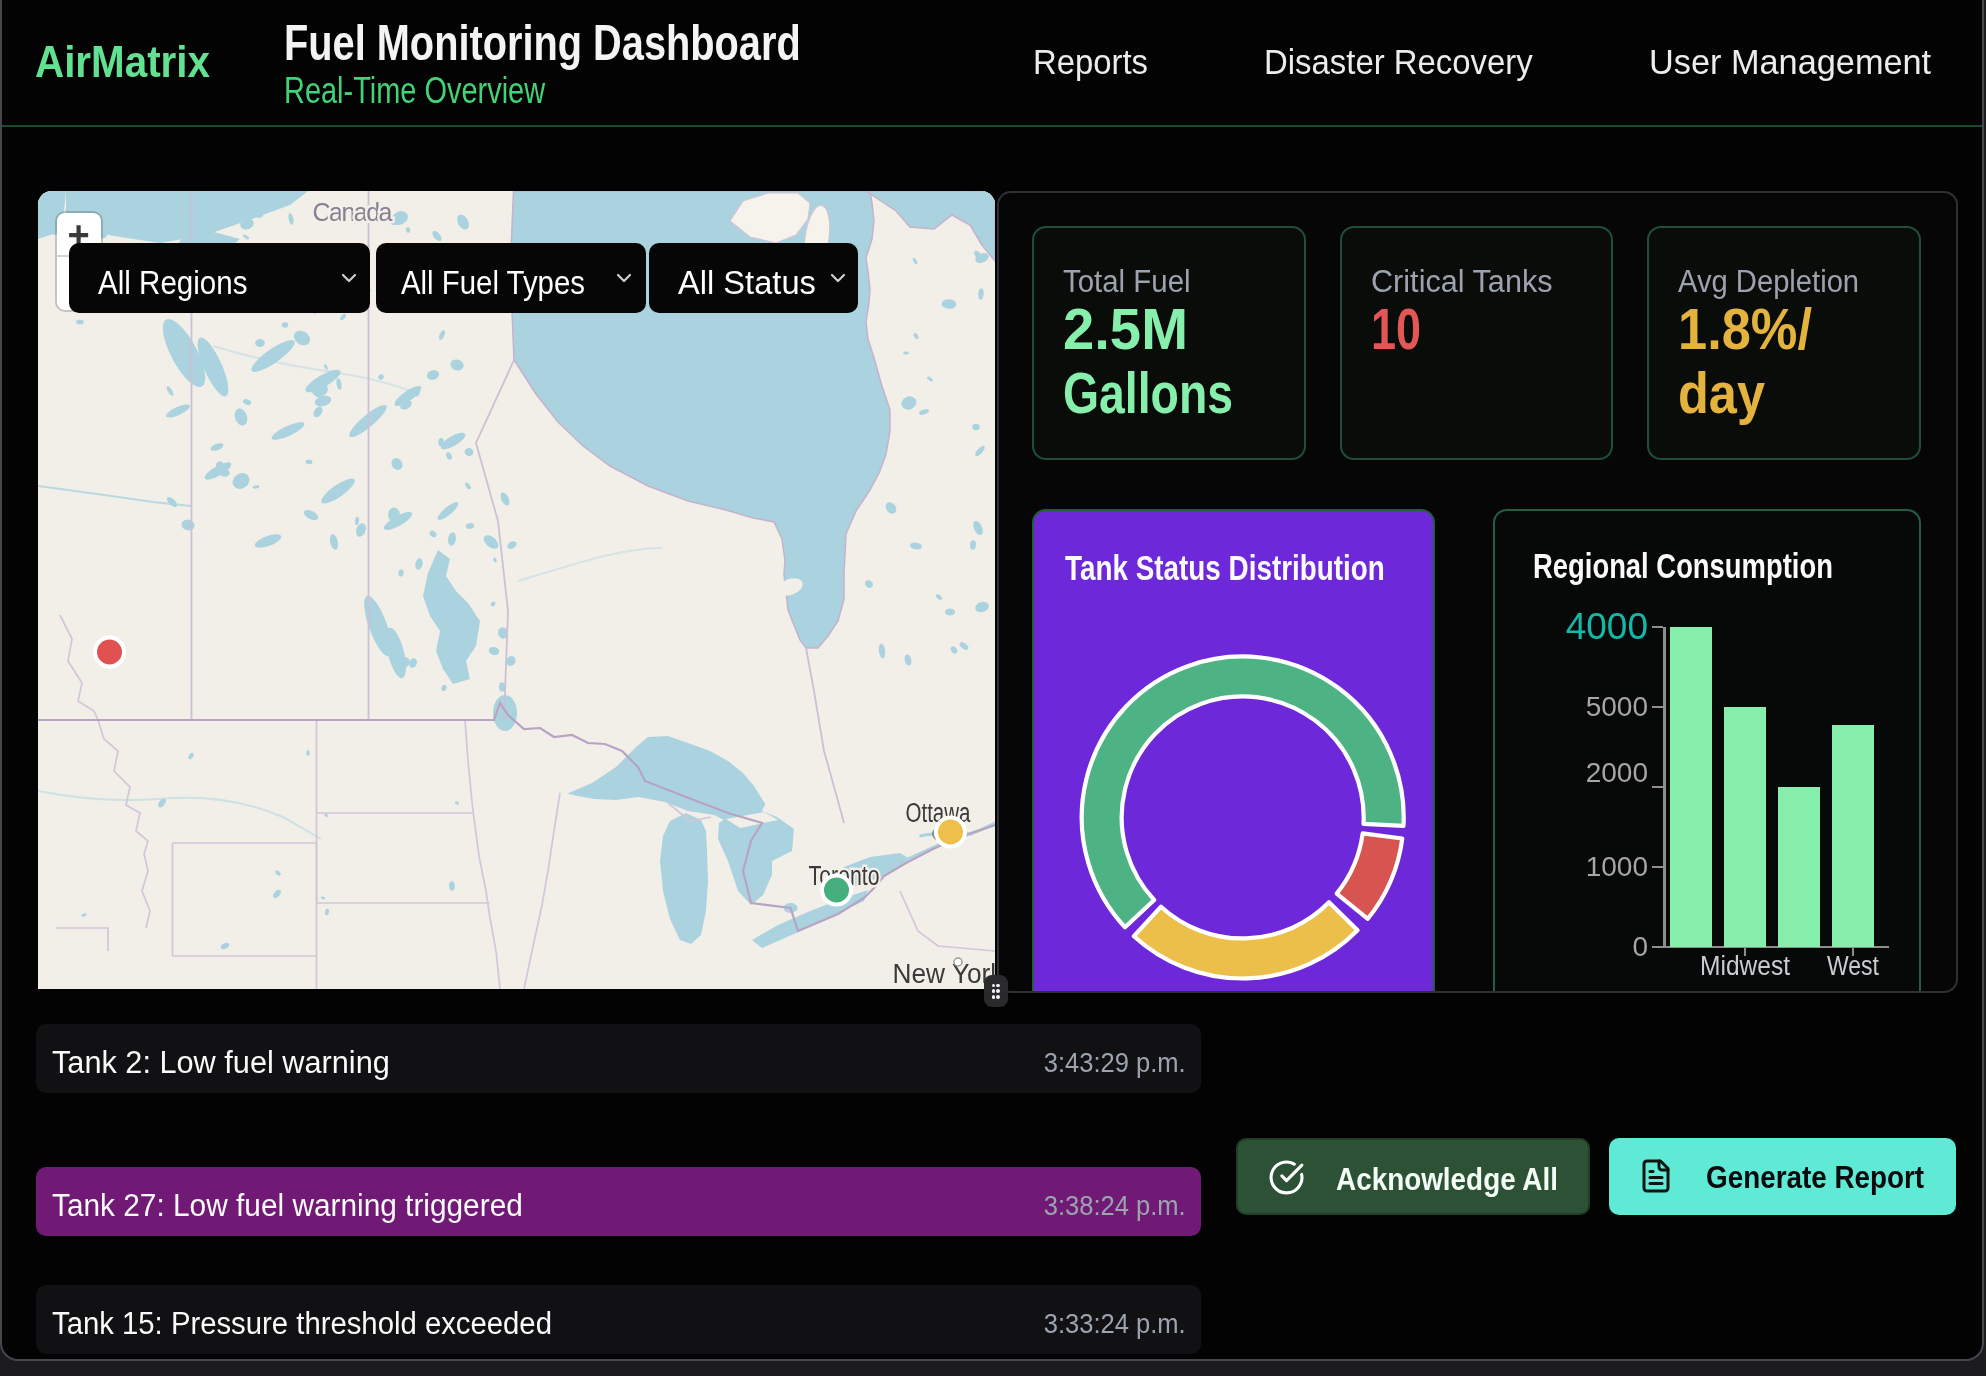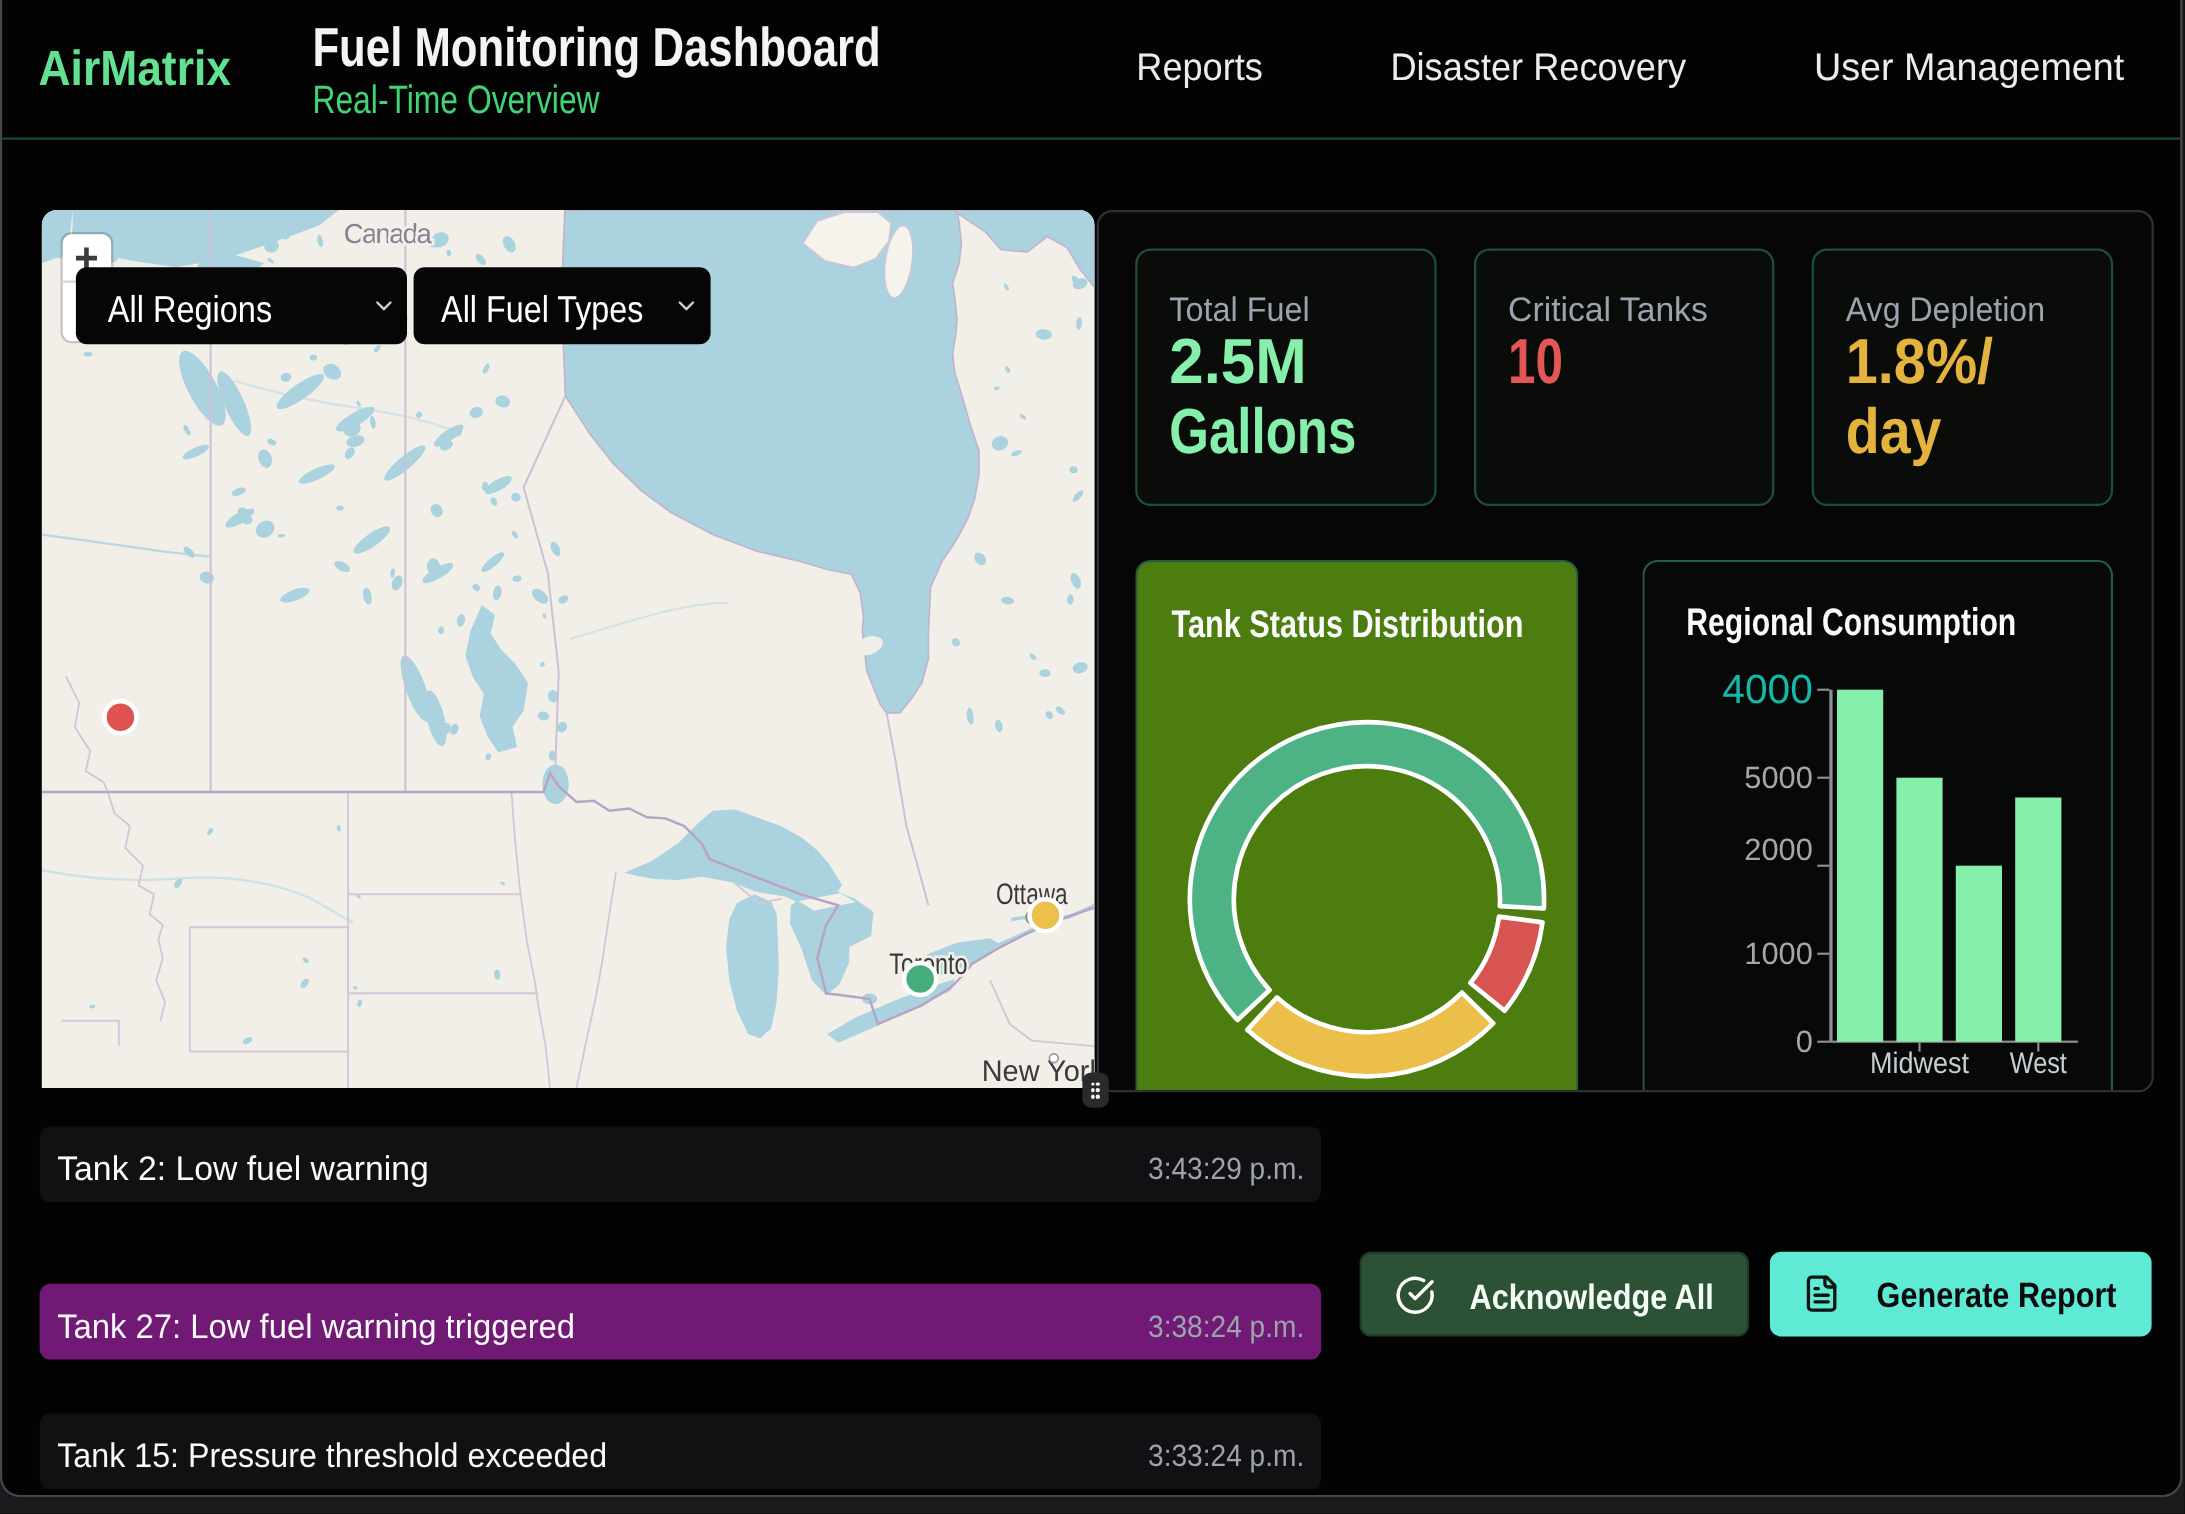--- a/index.html
+++ b/index.html
@@ -237,37 +237,43 @@
   <div class="abs" style="right:10px;top:23px;"><svg width="24" height="24" viewBox="0 0 24 24" fill="none" stroke="#cfcfd4" stroke-width="2.2" stroke-linecap="round" stroke-linejoin="round">
           <path d="m6 9 6 6 6-6"></path>
         </svg></div>
     </div>
 <div class="abs" style="left:31.5px;top:52.3px;width:301px;height:69.5px;background:#060606;border-radius:10px;">
   <div class="abs" style="left:29px;top:0;line-height:79.5px;font-size:34px;color:#fff;white-space:nowrap;transform:scaleX(0.869);transform-origin:left top;">All Regions</div>
   <div class="abs" style="right:9px;top:23px;"><svg width="24" height="24" viewBox="0 0 24 24" fill="none" stroke="#cfcfd4" stroke-width="2.2" stroke-linecap="round" stroke-linejoin="round">
           <path d="m6 9 6 6 6-6"></path>
         </svg></div>
     </div>
+<div class="abs" style="left:611px;top:52.3px;width:209.5px;height:69.5px;background:#060606;border-radius:10px;">
+  <div class="abs" style="left:29px;top:0;line-height:79.5px;font-size:34px;color:#fff;white-space:nowrap;transform:scaleX(0.96);transform-origin:left top;">All Status</div>
+  <div class="abs" style="right:8px;top:23px;"><svg width="24" height="24" viewBox="0 0 24 24" fill="none" stroke="#cfcfd4" stroke-width="2.2" stroke-linecap="round" stroke-linejoin="round">
+          <path d="m6 9 6 6 6-6"></path>
+        </svg></div>
+    </div>
 </div>
 
 <div class="abs" style="left:997px;top:191px;width:961px;height:802px;border:2px solid #2f2f35;border-radius:14px;background:#060607;"></div>
 
 <div class="abs" style="left:1032px;top:226px;width:273.5px;height:234px;border:2px solid #1f4f39;border-radius:14px;background:#0a0c0a;"></div>
 <div class="abs" style="left:1339.5px;top:226px;width:273.5px;height:234px;border:2px solid #1f4f39;border-radius:14px;background:#0a0c0a;"></div>
 <div class="abs" style="left:1647px;top:226px;width:273.5px;height:234px;border:2px solid #1f4f39;border-radius:14px;background:#0a0c0a;"></div>
 <div style="position:absolute;left:1063px;top:265.8px;font-size:31px;font-weight:400;color:#9ca3af;line-height:31px;white-space:nowrap;transform:scaleX(0.949);transform-origin:left top;">Total Fuel</div>
 <div style="position:absolute;left:1371px;top:265.8px;font-size:31px;font-weight:400;color:#9ca3af;line-height:31px;white-space:nowrap;transform:scaleX(0.988);transform-origin:left top;">Critical Tanks</div>
 <div style="position:absolute;left:1678px;top:265.8px;font-size:31px;font-weight:400;color:#9ca3af;line-height:31px;white-space:nowrap;transform:scaleX(0.941);transform-origin:left top;">Avg Depletion</div>
 <div style="position:absolute;left:1063px;top:299.9px;font-size:58px;font-weight:700;color:#86efac;line-height:58px;white-space:nowrap;transform:scaleX(0.969);transform-origin:left top;">2.5M</div>
 <div style="position:absolute;left:1063px;top:363.9px;font-size:58px;font-weight:700;color:#86efac;line-height:58px;white-space:nowrap;transform:scaleX(0.799);transform-origin:left top;">Gallons</div>
 <div style="position:absolute;left:1371px;top:299.9px;font-size:58px;font-weight:700;color:#e25656;line-height:58px;white-space:nowrap;transform:scaleX(0.775);transform-origin:left top;">10</div>
 <div style="position:absolute;left:1678px;top:299.9px;font-size:58px;font-weight:700;color:#e3b33e;line-height:58px;white-space:nowrap;transform:scaleX(0.903);transform-origin:left top;">1.8%/</div>
 <div style="position:absolute;left:1678px;top:363.9px;font-size:58px;font-weight:700;color:#e3b33e;line-height:58px;white-space:nowrap;transform:scaleX(0.87);transform-origin:left top;">day</div>
 
-<div class="abs" style="left:1032px;top:509px;width:403px;height:482px;border:2px solid #265c42;border-bottom:none;border-radius:14px 14px 0 0;background:#4d7c0f;overflow:hidden;">
+<div class="abs" style="left:1032px;top:509px;width:403px;height:482px;border:2px solid #265c42;border-bottom:none;border-radius:14px 14px 0 0;background:#6d28d9;overflow:hidden;">
 <div style="position:absolute;left:31px;top:38.8px;font-size:35px;font-weight:700;color:#fafafa;line-height:35px;white-space:nowrap;transform:scaleX(0.796);transform-origin:left top;">Tank Status Distribution</div>
 <svg width="427" height="487" viewBox="0 0 427 487" style="position:absolute;left:0;top:0;">
 <path d="M91.0 416.3 A161 161 0 1 1 369.5 314.9 L329.5 312.8 A121 121 0 1 0 120.2 389.0 Z" fill="#4db384" stroke="#fff" stroke-width="4.2" stroke-linejoin="round"></path>
 <path d="M368.3 327.5 A161 161 0 0 1 333.8 407.8 L302.7 382.6 A121 121 0 0 0 328.7 322.3 Z" fill="#d85450" stroke="#fff" stroke-width="4.2" stroke-linejoin="round"></path>
 <path d="M323.5 419.3 A161 161 0 0 1 99.9 425.2 L127.0 395.7 A121 121 0 0 0 295.0 391.3 Z" fill="#ecbf4a" stroke="#fff" stroke-width="4.2" stroke-linejoin="round"></path>
 </svg>
 </div>
 <div class="abs" style="left:1493px;top:509px;width:427.5px;height:482px;border:2px solid #265c42;border-bottom:none;border-radius:14px 14px 0 0;background:#070808;"></div>
 <div style="position:absolute;left:1533px;top:547.8px;font-size:35px;font-weight:700;color:#fafafa;line-height:35px;white-space:nowrap;transform:scaleX(0.783);transform-origin:left top;">Regional Consumption</div>
 <div class="abs" style="left:1663px;top:627px;width:2.5px;height:320px;background:#8e8e8e;"></div>

